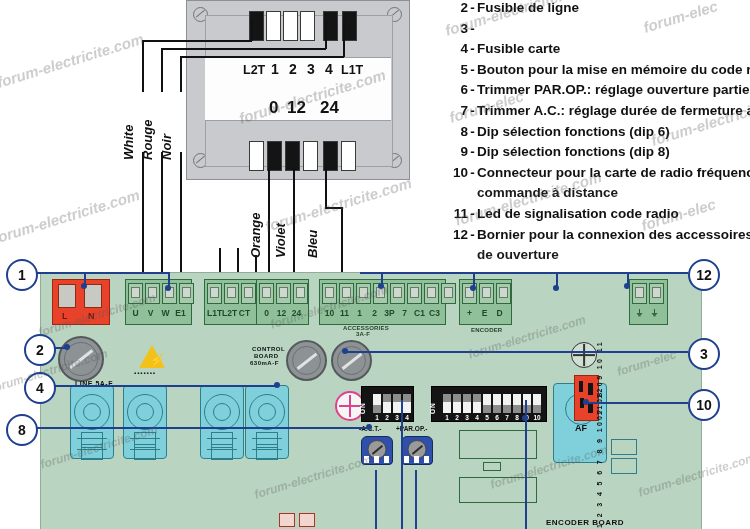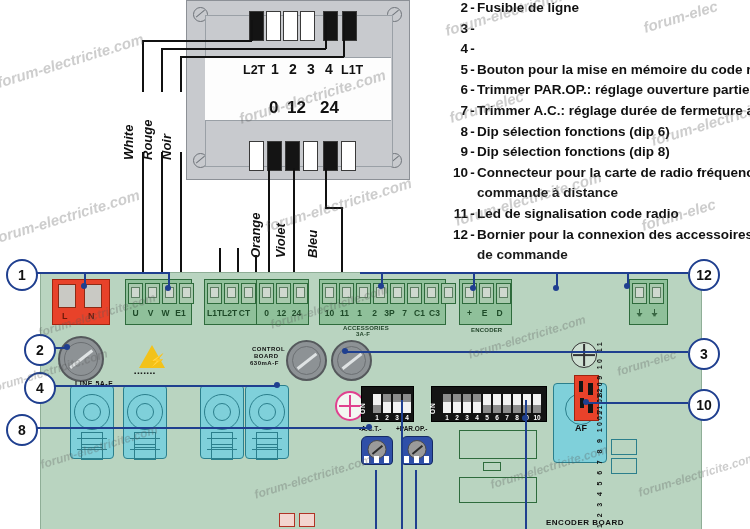--- a/index.html
+++ b/index.html
@@ -146,20 +146,21 @@
     <span class="leg-dash">-</span>
     <span class="leg-txt">Fusible de ligne</span>
   </div>
   <div class="leg-row">
     <span class="leg-num">3</span>
     <span class="leg-dash">-</span>
   </div>
   <div class="leg-row">
     <span class="leg-num">4</span>
     <span class="leg-dash">-</span>
+    <span class="leg-txt">Fusible carte</span>
   </div>
   <div class="leg-row">
     <span class="leg-num">5</span>
     <span class="leg-dash">-</span>
     <span class="leg-txt">Bouton pour la mise en mémoire du code ra</span>
   </div>
   <div class="leg-row">
     <span class="leg-num">6</span>
     <span class="leg-dash">-</span>
     <span class="leg-txt">Trimmer PAR.OP.: réglage ouverture partiell</span>
@@ -188,21 +189,21 @@
   <div class="leg-row">
     <span class="leg-num">11</span>
     <span class="leg-dash">-</span>
     <span class="leg-txt">Led de signalisation code radio</span>
   </div>
   <div class="leg-row">
     <span class="leg-num">12</span>
     <span class="leg-dash">-</span>
     <span class="leg-txt">Bornier pour la connexion des accessoires e</span>
   </div>
-  <div class="leg-cont">de commande</div>
+  <div class="leg-cont">de ouverture</div>
 </div>
 
 <div class="abs" id="xfmr">
   <div class="scr" style="left:6px;top:6px;"></div>
   <div class="scr" style="left:200px;top:6px;"></div>
   <div class="scr" style="left:6px;top:152px;"></div>
   <div class="scr" style="left:200px;top:152px;"></div>
   <div class="inner"></div>
   <div class="white-band"></div>
 

